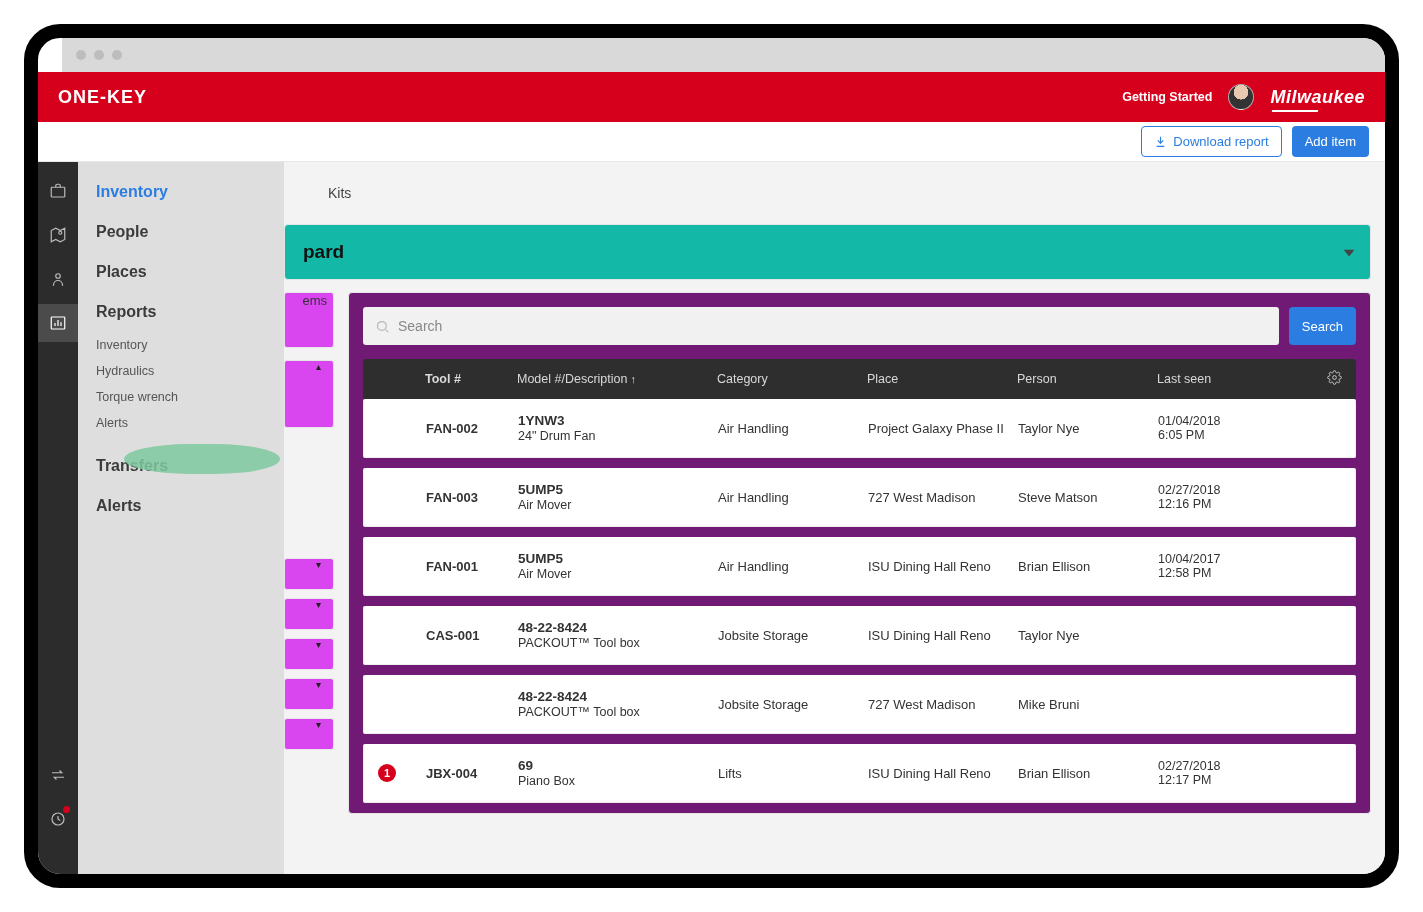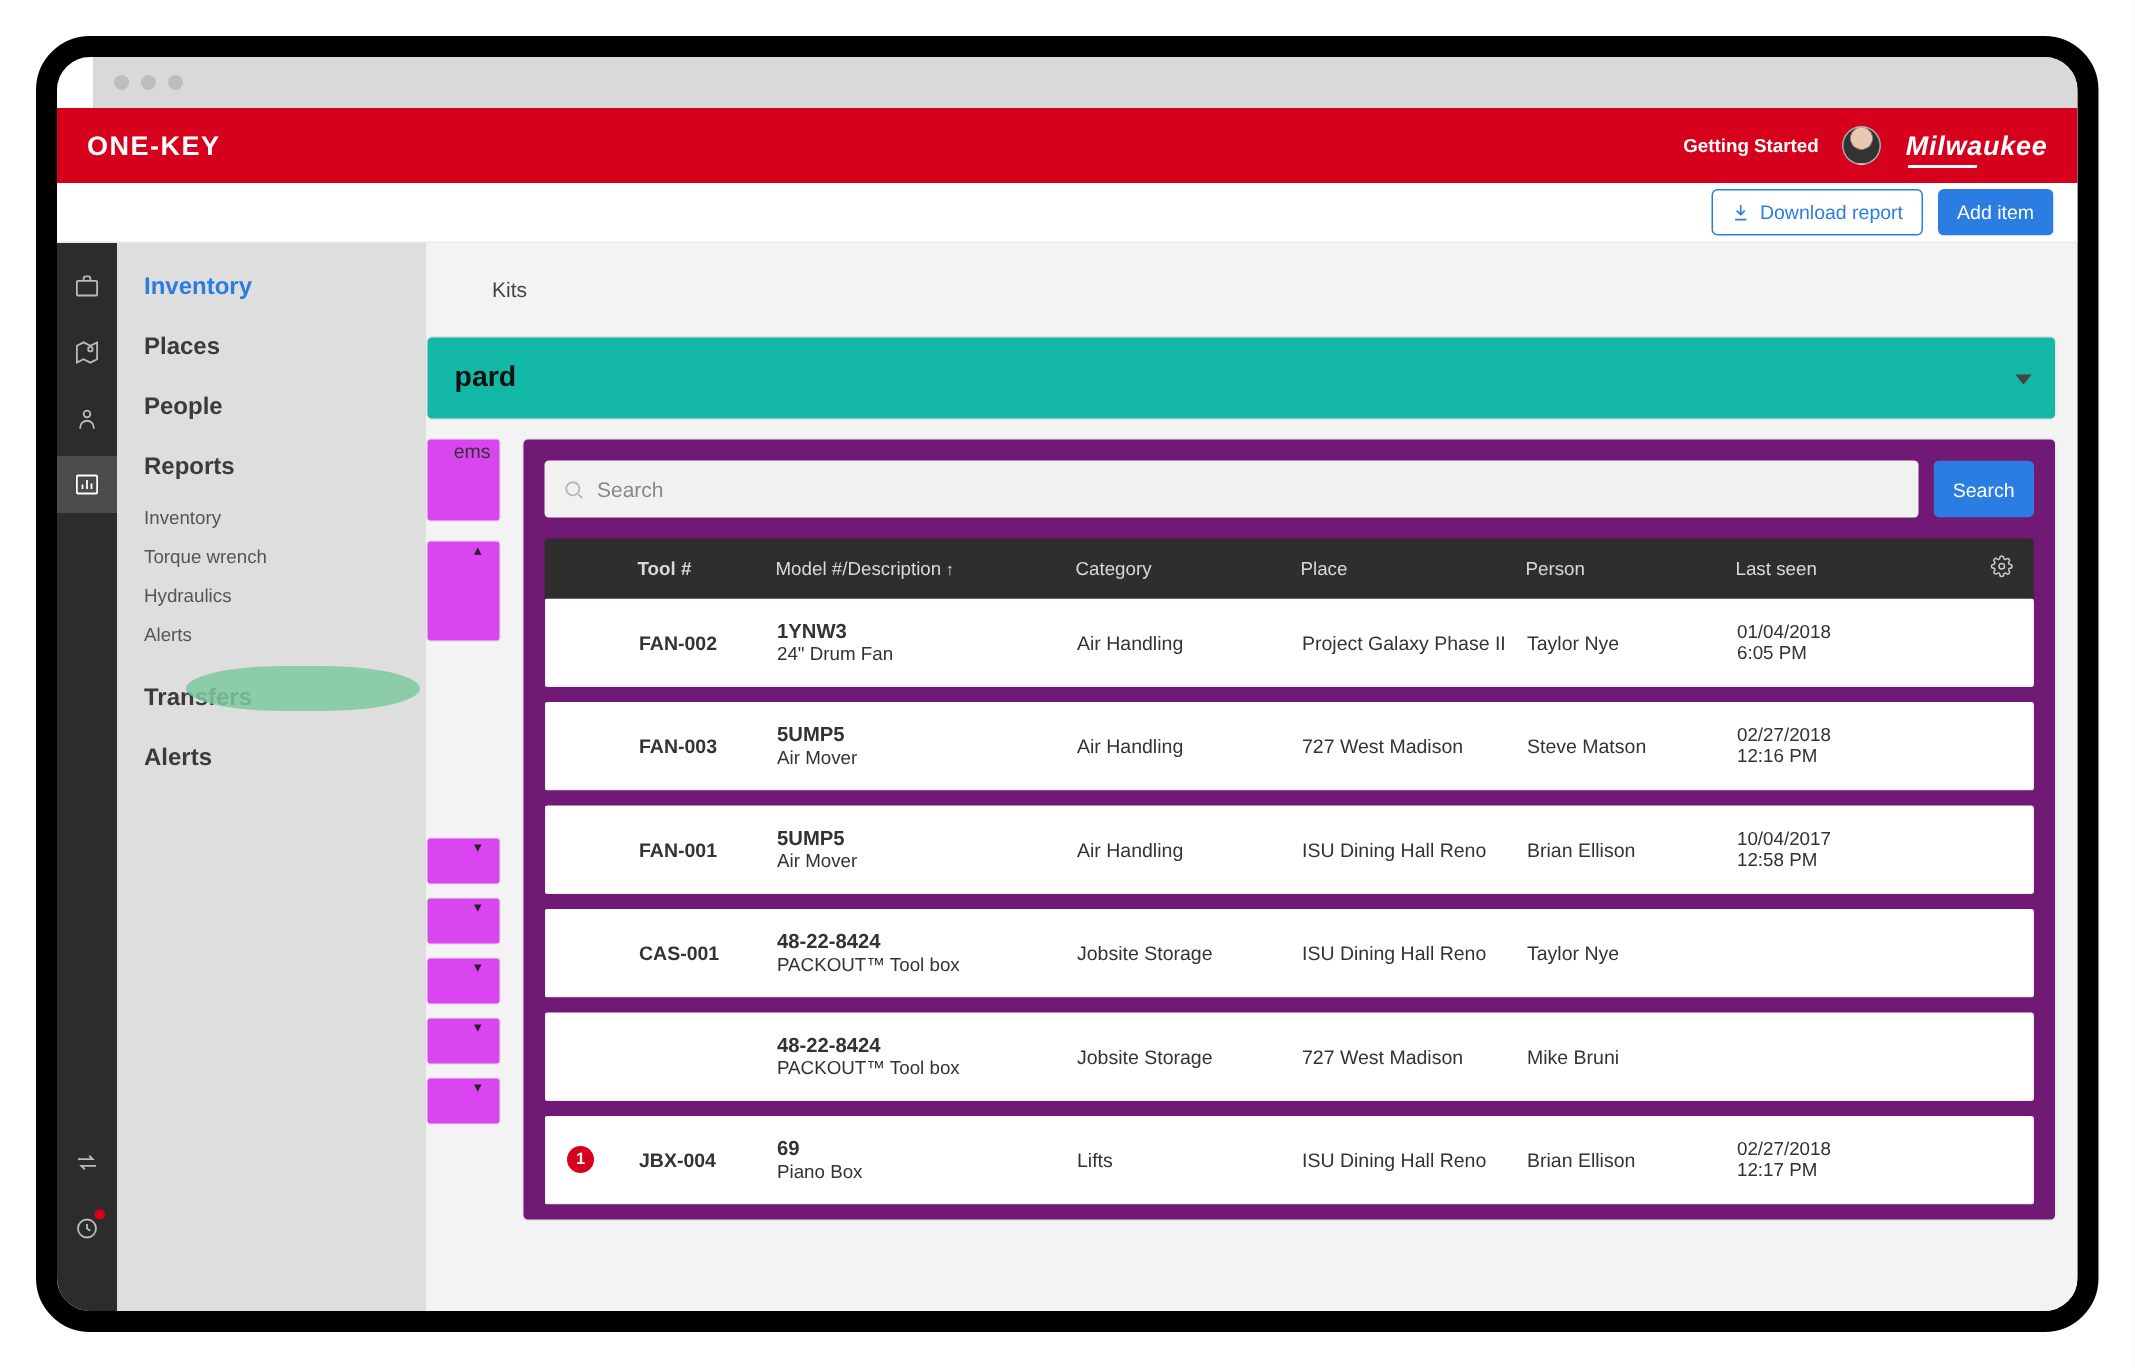--- a/index.html
+++ b/index.html
@@ -142,26 +142,26 @@
                 <circle cx="12" cy="12" r="8"></circle>
                 <path d="M12 8v4l3 2"></path>
               </svg>
             <span class="dot"></span>
           </div>
           <div style="height:30px"></div>
         </div>
 
         <div class="sidebar">
           <div class="side-item active">Inventory</div>
+          <div class="side-item">People</div>
           <div class="side-item">Places</div>
-          <div class="side-item">People</div>
           <div class="side-item">Reports</div>
           <div class="side-sub">Inventory</div>
+          <div class="side-sub">Hydraulics</div>
           <div class="side-sub">Torque wrench</div>
-          <div class="side-sub">Hydraulics</div>
           <div class="side-sub">Alerts</div>
           <div class="highlight-pill"></div>
           <div class="side-item" style="margin-top:10px">Transfers</div>
           <div class="side-item">Alerts</div>
         </div>
 
         <div class="main">
           <div class="tabstrip">
             <span>Kits</span>
           </div>

